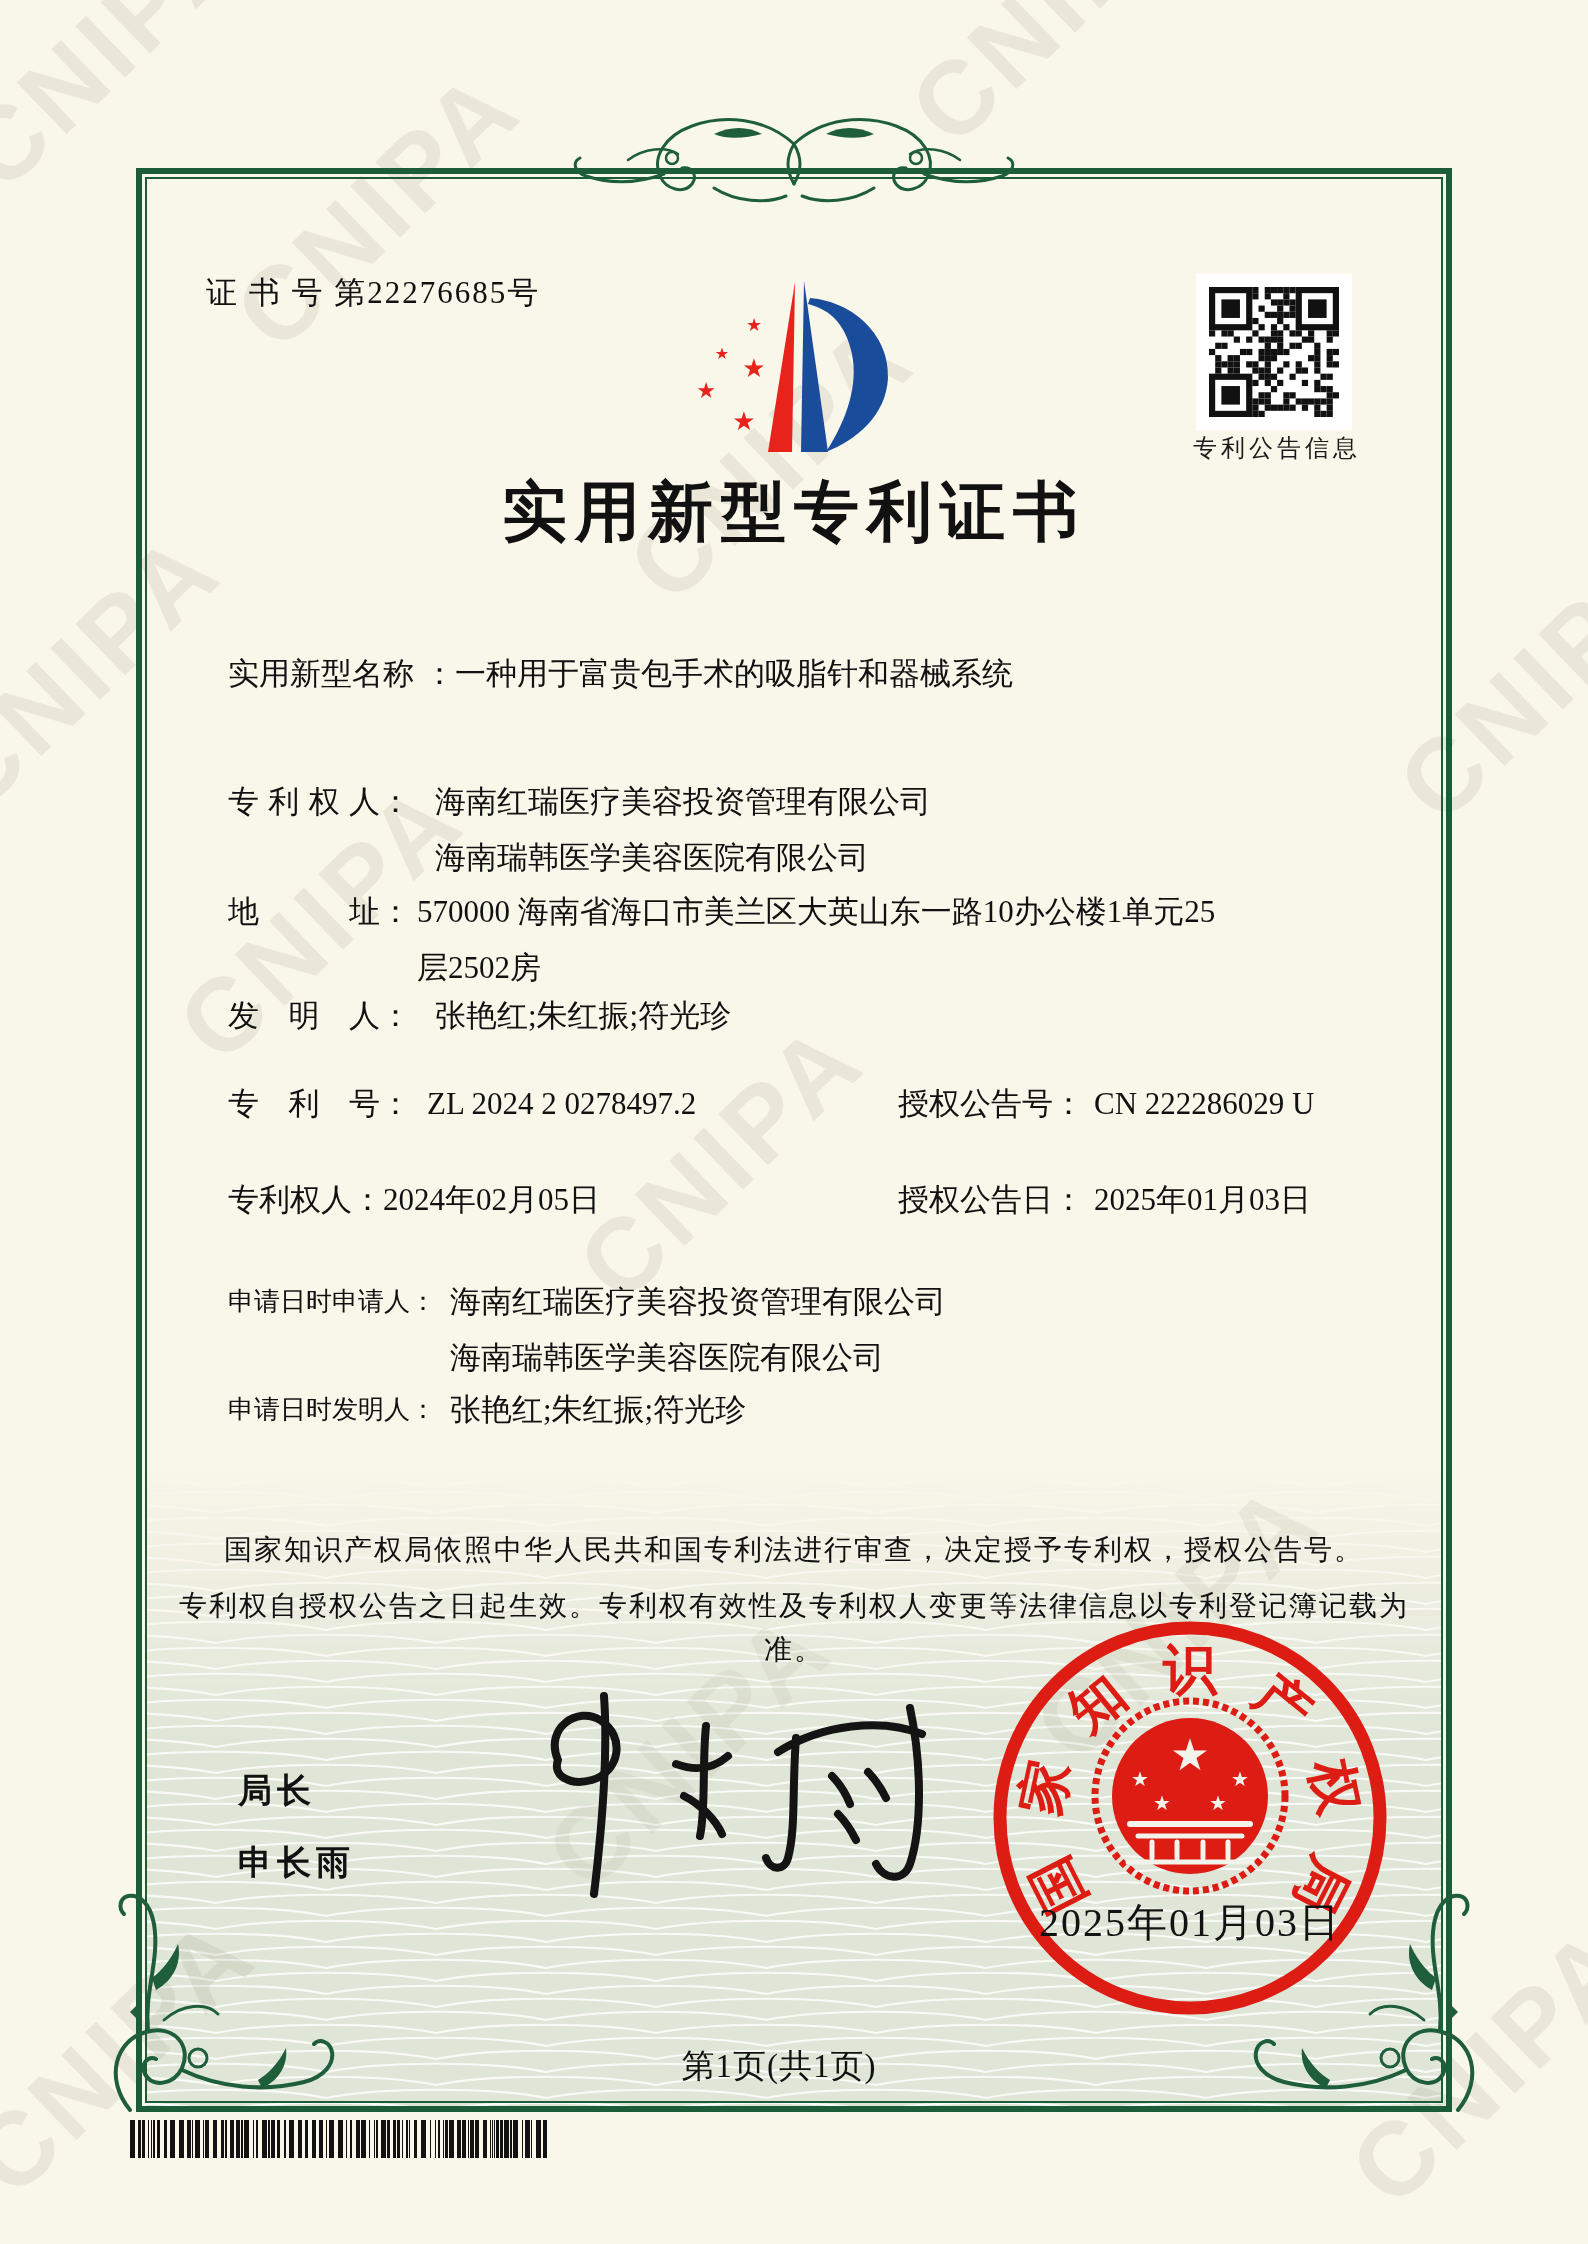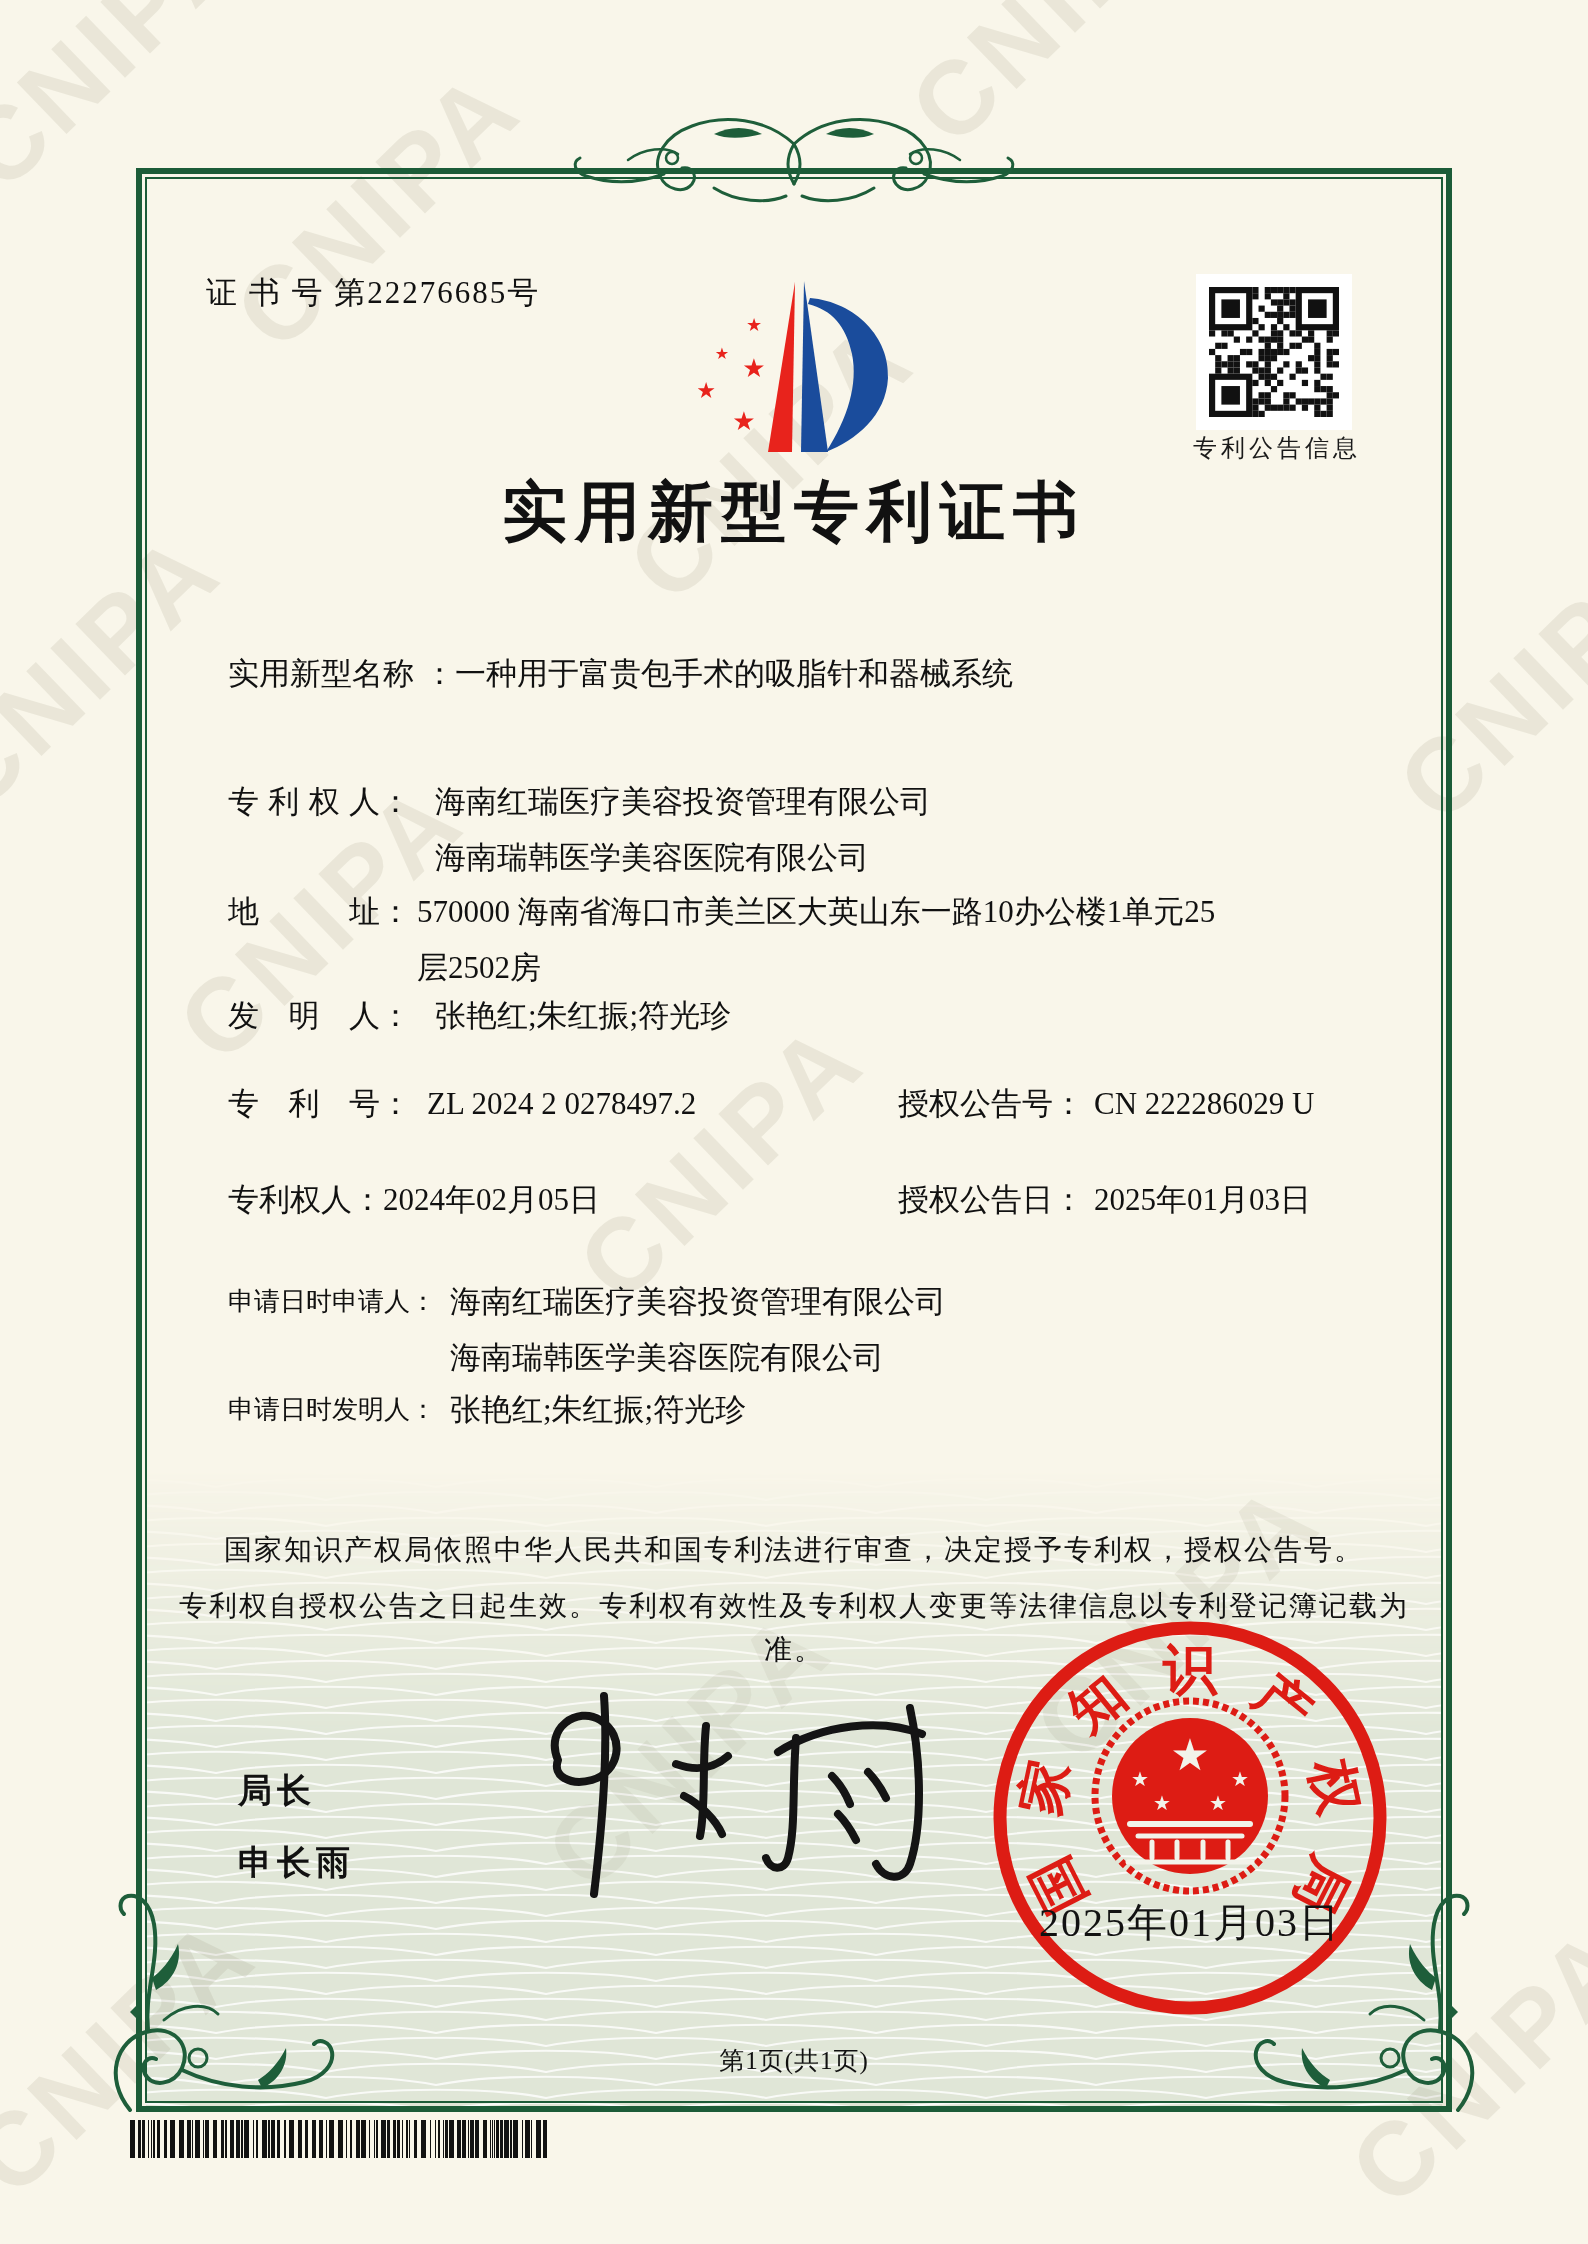--- a/index.html
+++ b/index.html
@@ -27,21 +27,21 @@
   .row{left:228px;font-size:31px;line-height:40px;display:flex;align-items:flex-start;white-space:nowrap;}
   .row.multi{line-height:56px;}
   .lbl-j{display:inline-block;width:152px;text-align:justify;text-align-last:justify;}
   .lbl-n{display:inline-block;}
   .lbl-s{display:inline-block;font-size:26px;line-height:inherit;}
   .colon{display:inline-block;}
   .val{display:inline-block;}
   .rcol{position:absolute;left:670px;top:0;display:flex;white-space:nowrap;}
   .stmt{left:150px;width:1288px;text-align:center;font-size:28px;letter-spacing:2px;line-height:44px;}
   .who{font-family:"Liberation Sans","DejaVu Sans",sans-serif;font-size:34px;font-weight:600;letter-spacing:5px;}
-  .footer{left:136px;top:2044px;width:1316px;text-align:center;font-size:25px;letter-spacing:1px;}
+  .footer{left:121px;top:2044px;width:1316px;text-align:center;font-size:33px;letter-spacing:1px;}
   .barcode{left:130px;top:2120px;width:424px;height:38px;z-index:5;}
   .barcode i{position:absolute;top:0;bottom:0;background:#121212;}
   svg{display:block;}
 </style>
 </head>
 <body>
 
 <div class="page">
 
   <div class="wm" style="left:-70px;top:-10px">CNIPA</div>

